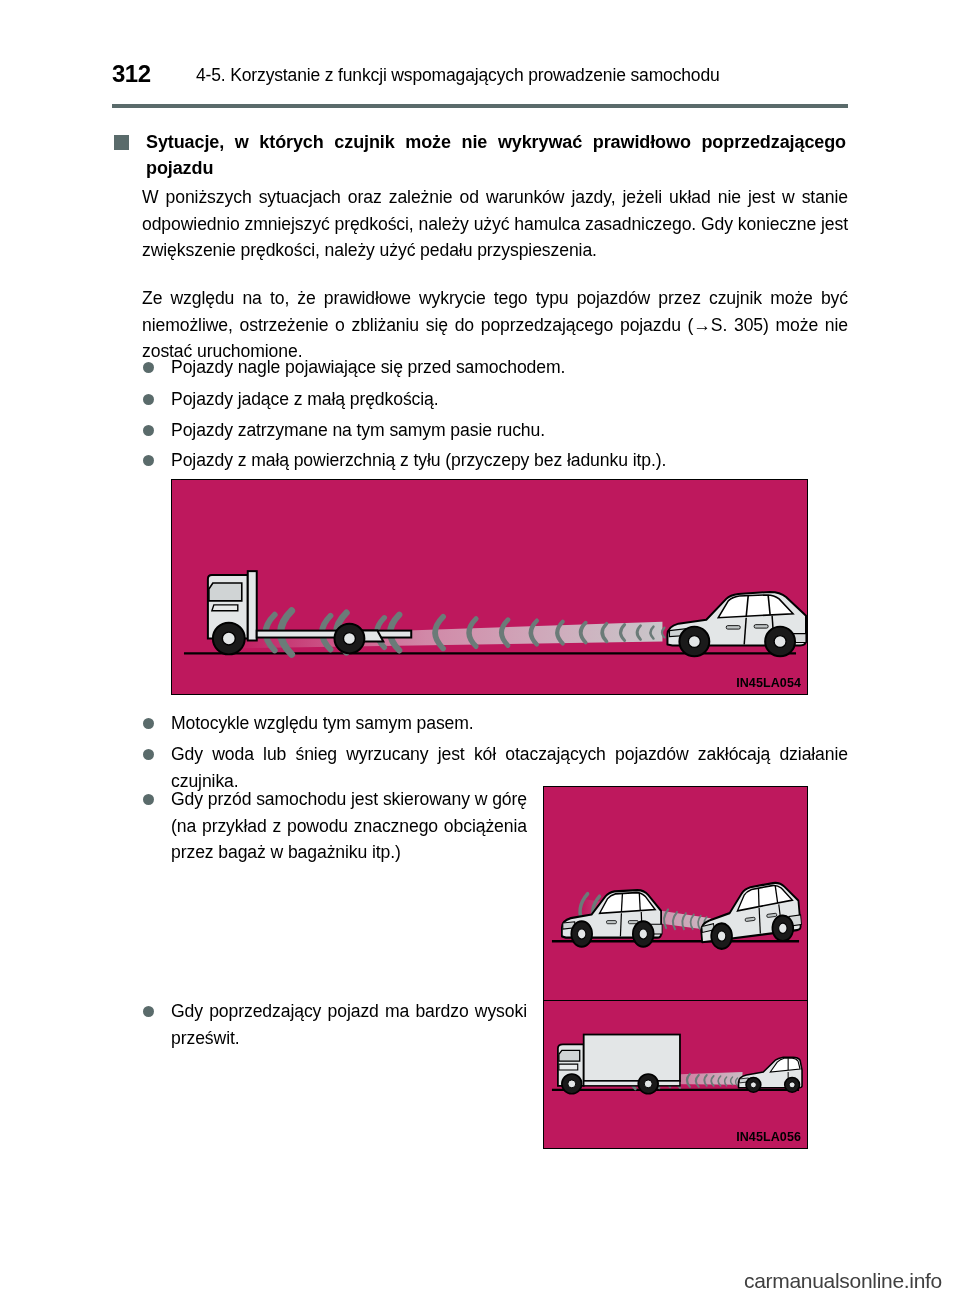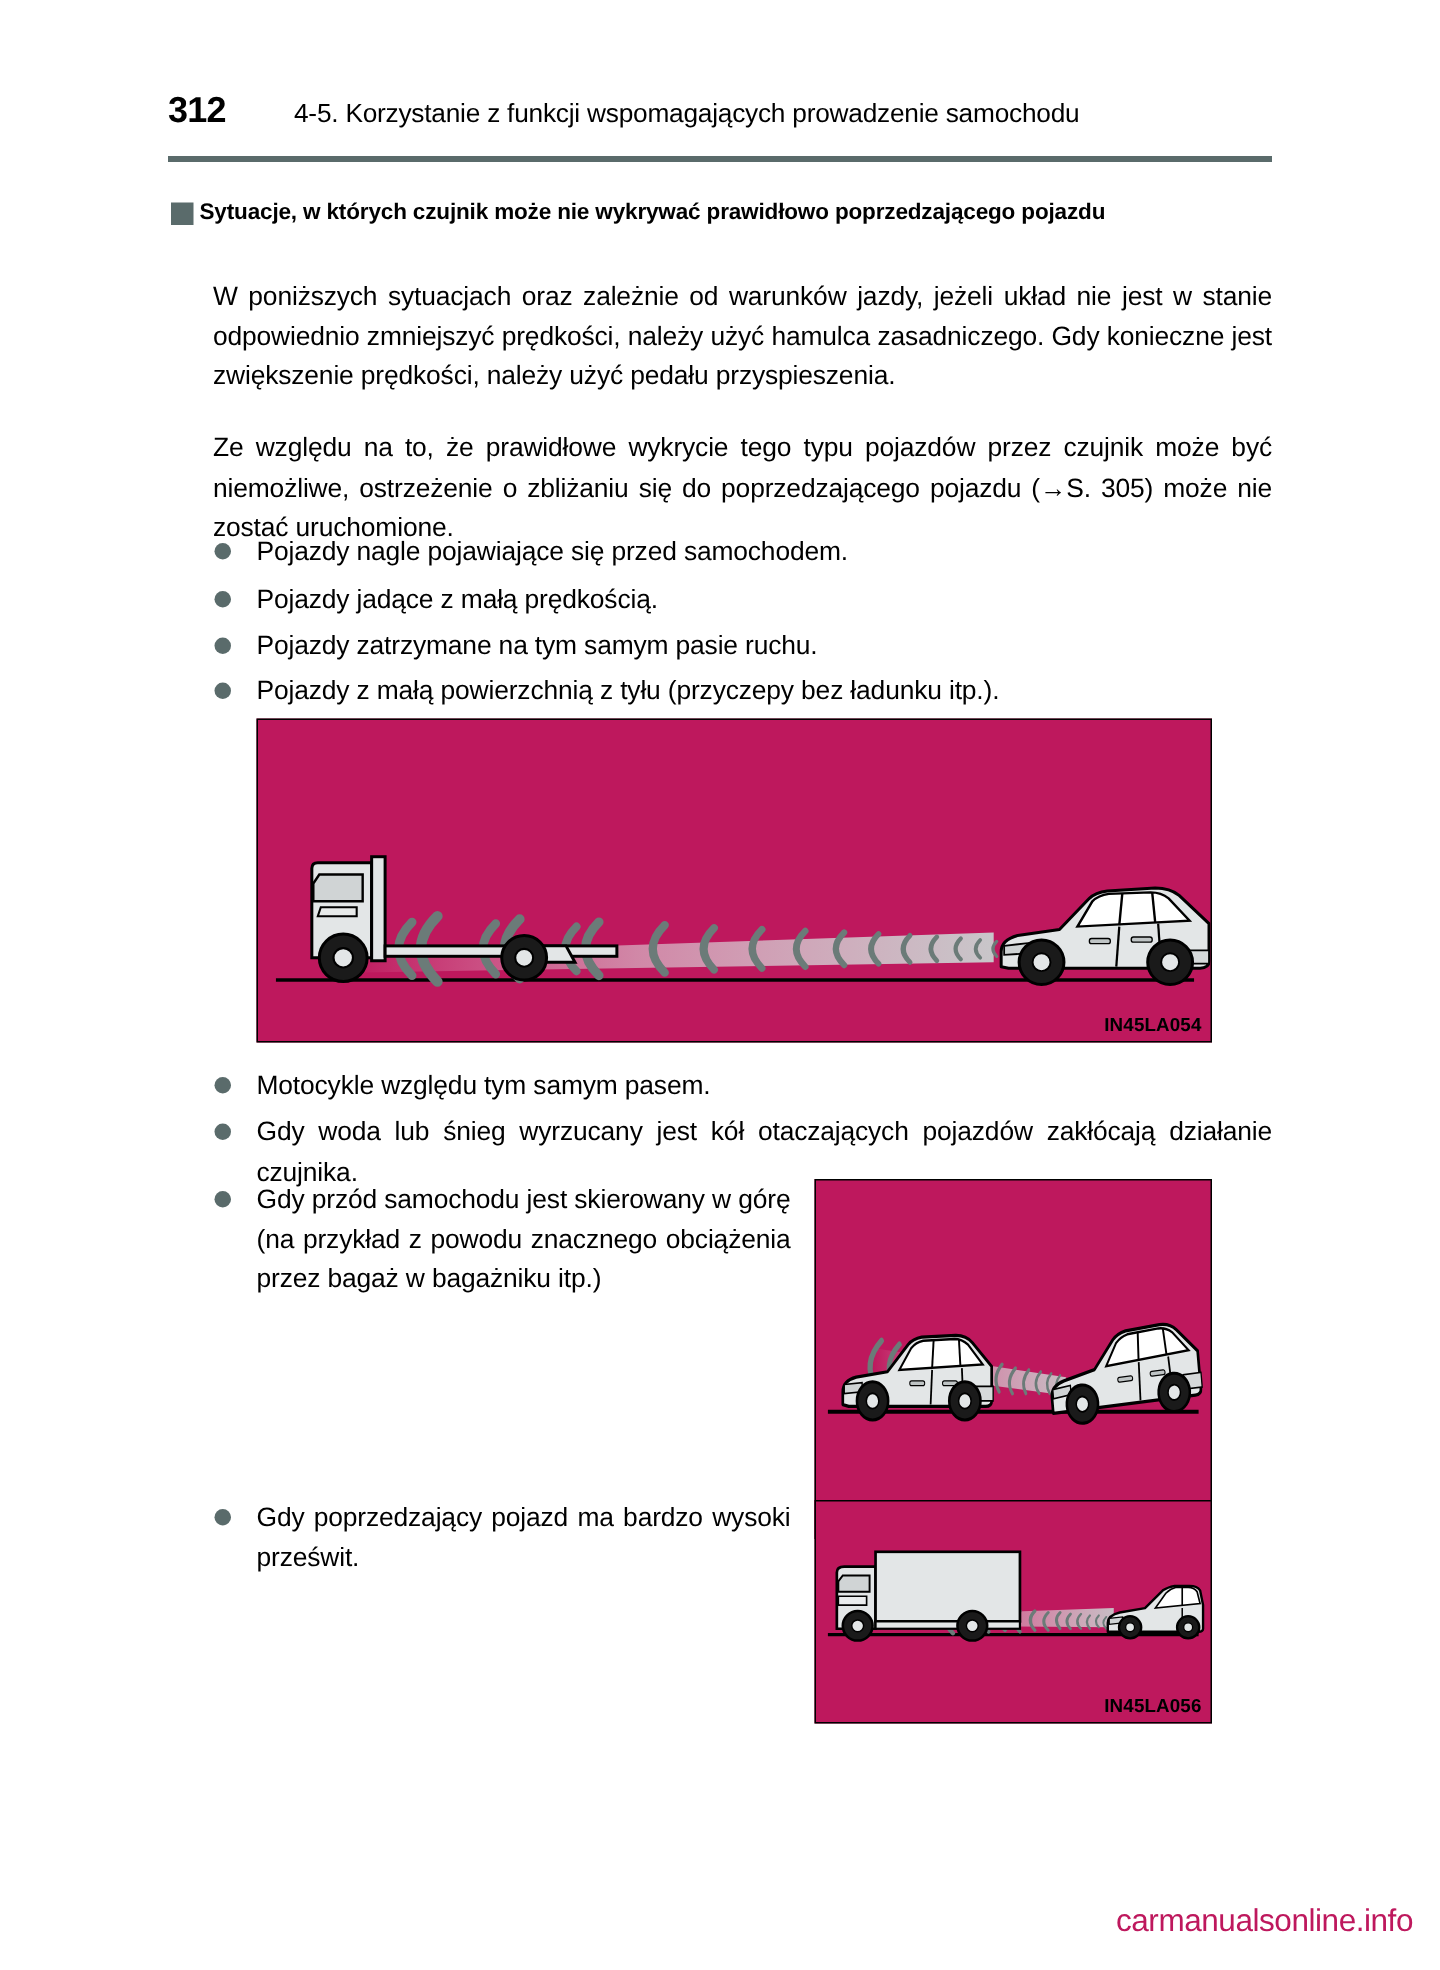--- a/index.html
+++ b/index.html
@@ -66,22 +66,22 @@
   }
   .sq-marker {
     position: absolute;
     left: 0px;
     top: 6px;
     width: 15px;
     height: 15px;
     background: #5a6b6b;
   }
   .sq-head-text {
-    margin-left: 19px;
-    font-size: 15px;
+    margin-left: 32px;
+    font-size: 18px;
     font-weight: bold;
     line-height: 26px;
     letter-spacing: -0.1px;
     width: 700px;
     text-align: justify;
     text-justify: inter-word;
   }
 
   .para {
     position: absolute;
@@ -158,21 +158,21 @@
     height: 100%;
     display: block;
   }
 
   
   .watermark {
     position: absolute;
     right: 18px;
     bottom: 20px;
     font-size: 21px;
-    color: #be185d;
+    color: #404040;
     letter-spacing: -0.3px;
   }
 </style>
 </head>
 <body>
 
 <div class="page-header">
   <div class="page-number">312</div>
   <div class="header-title">4-5. Korzystanie z funkcji wspomagających prowadzenie samochodu</div>
   <div class="header-rule"></div>

